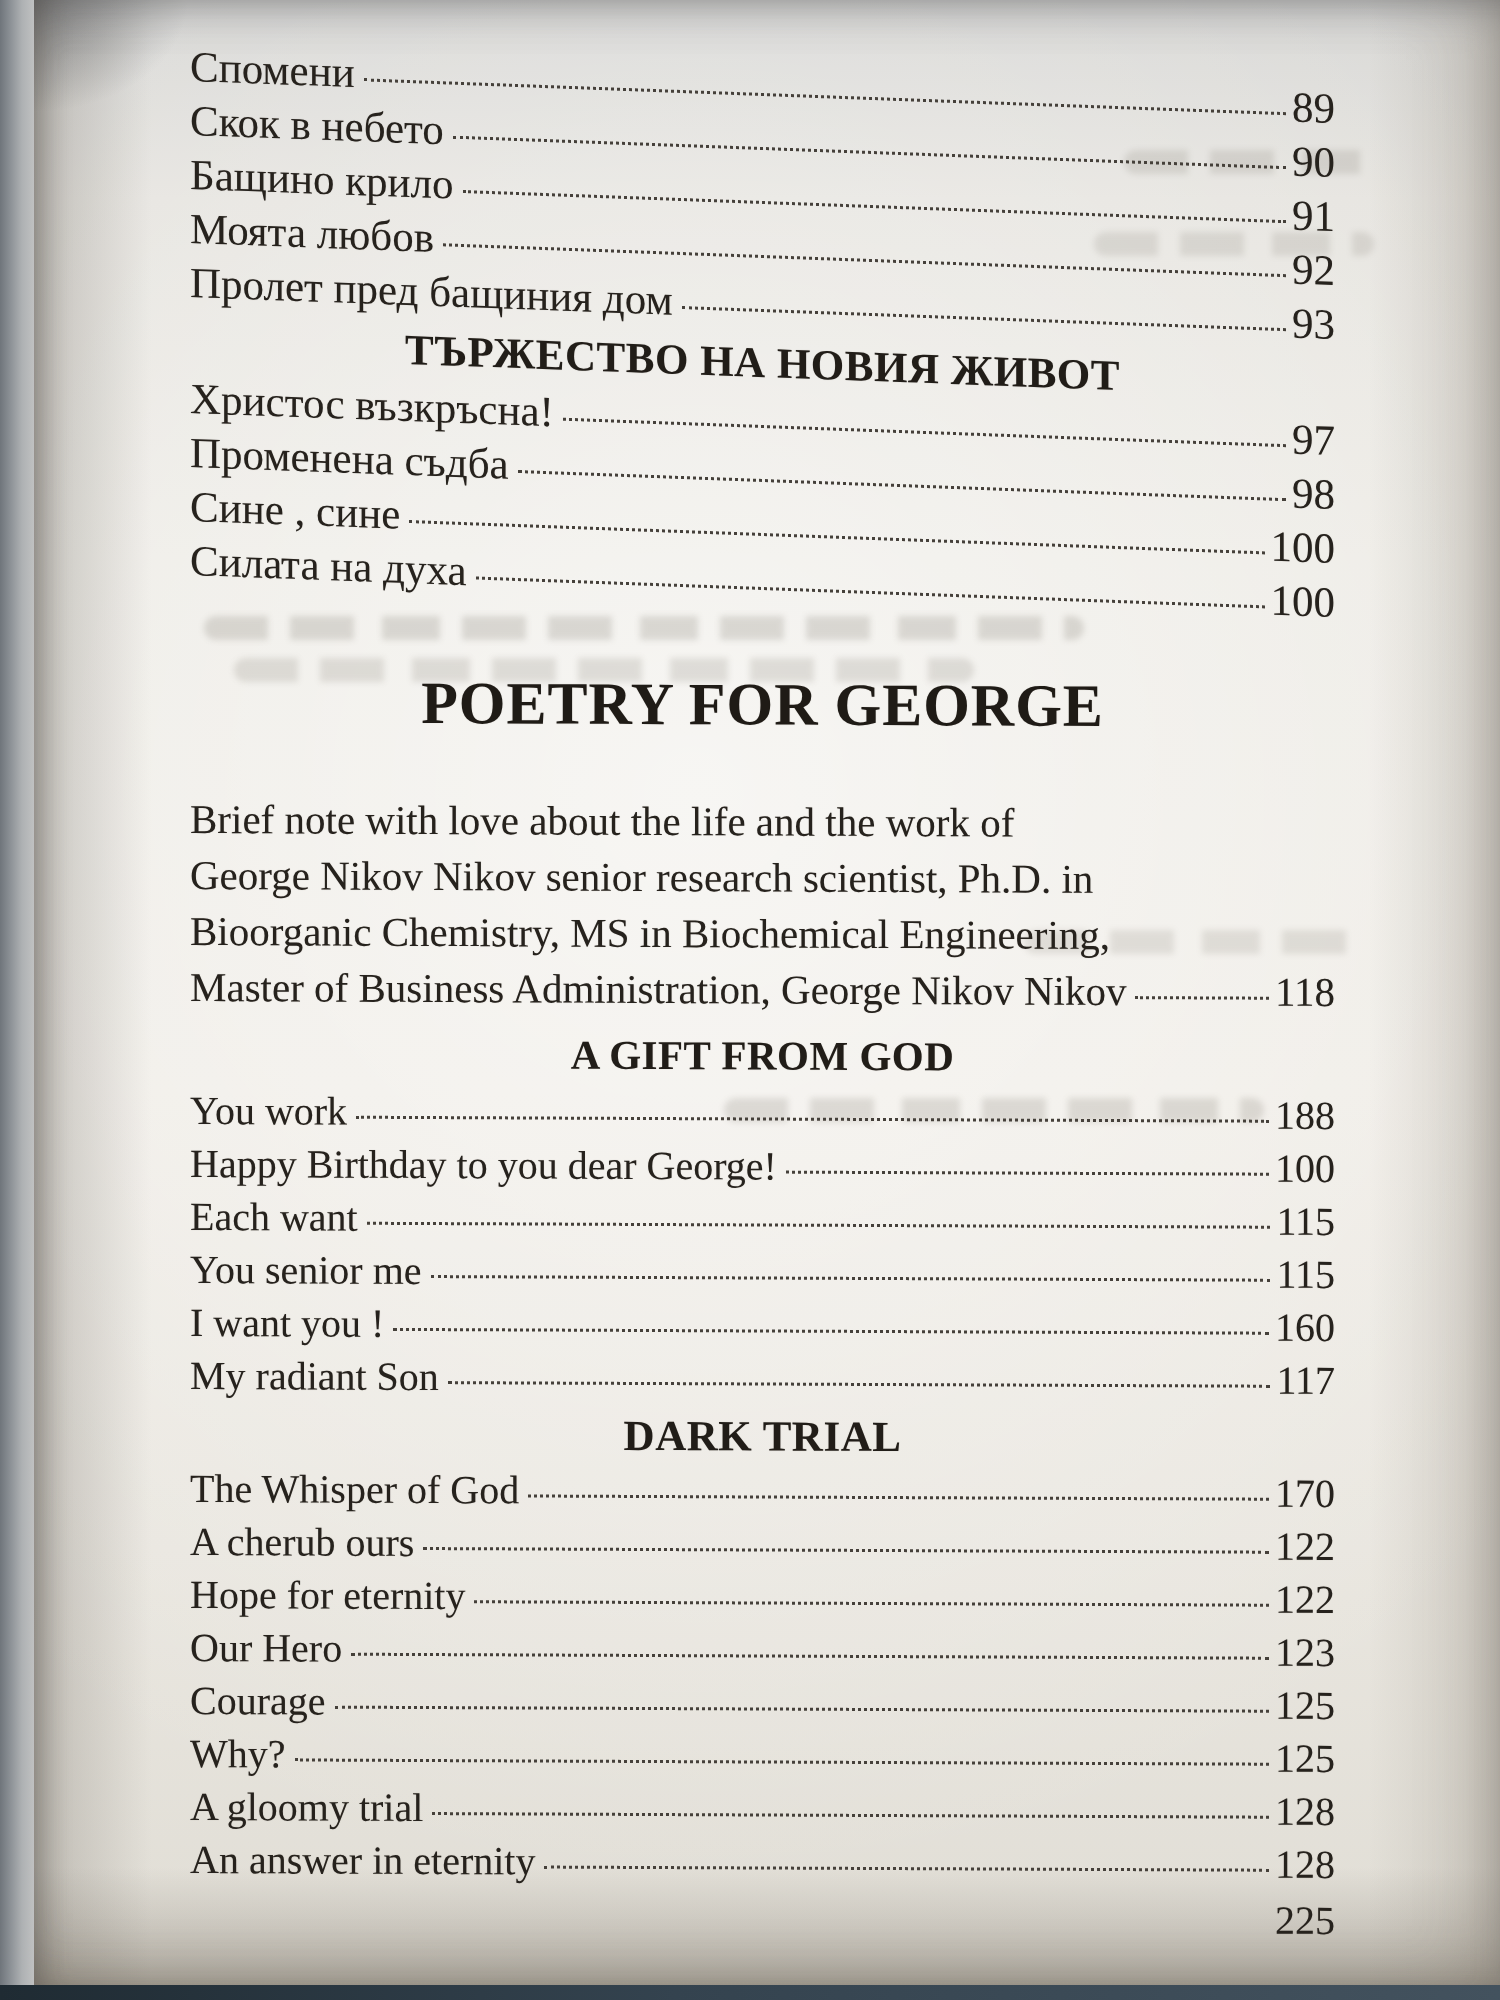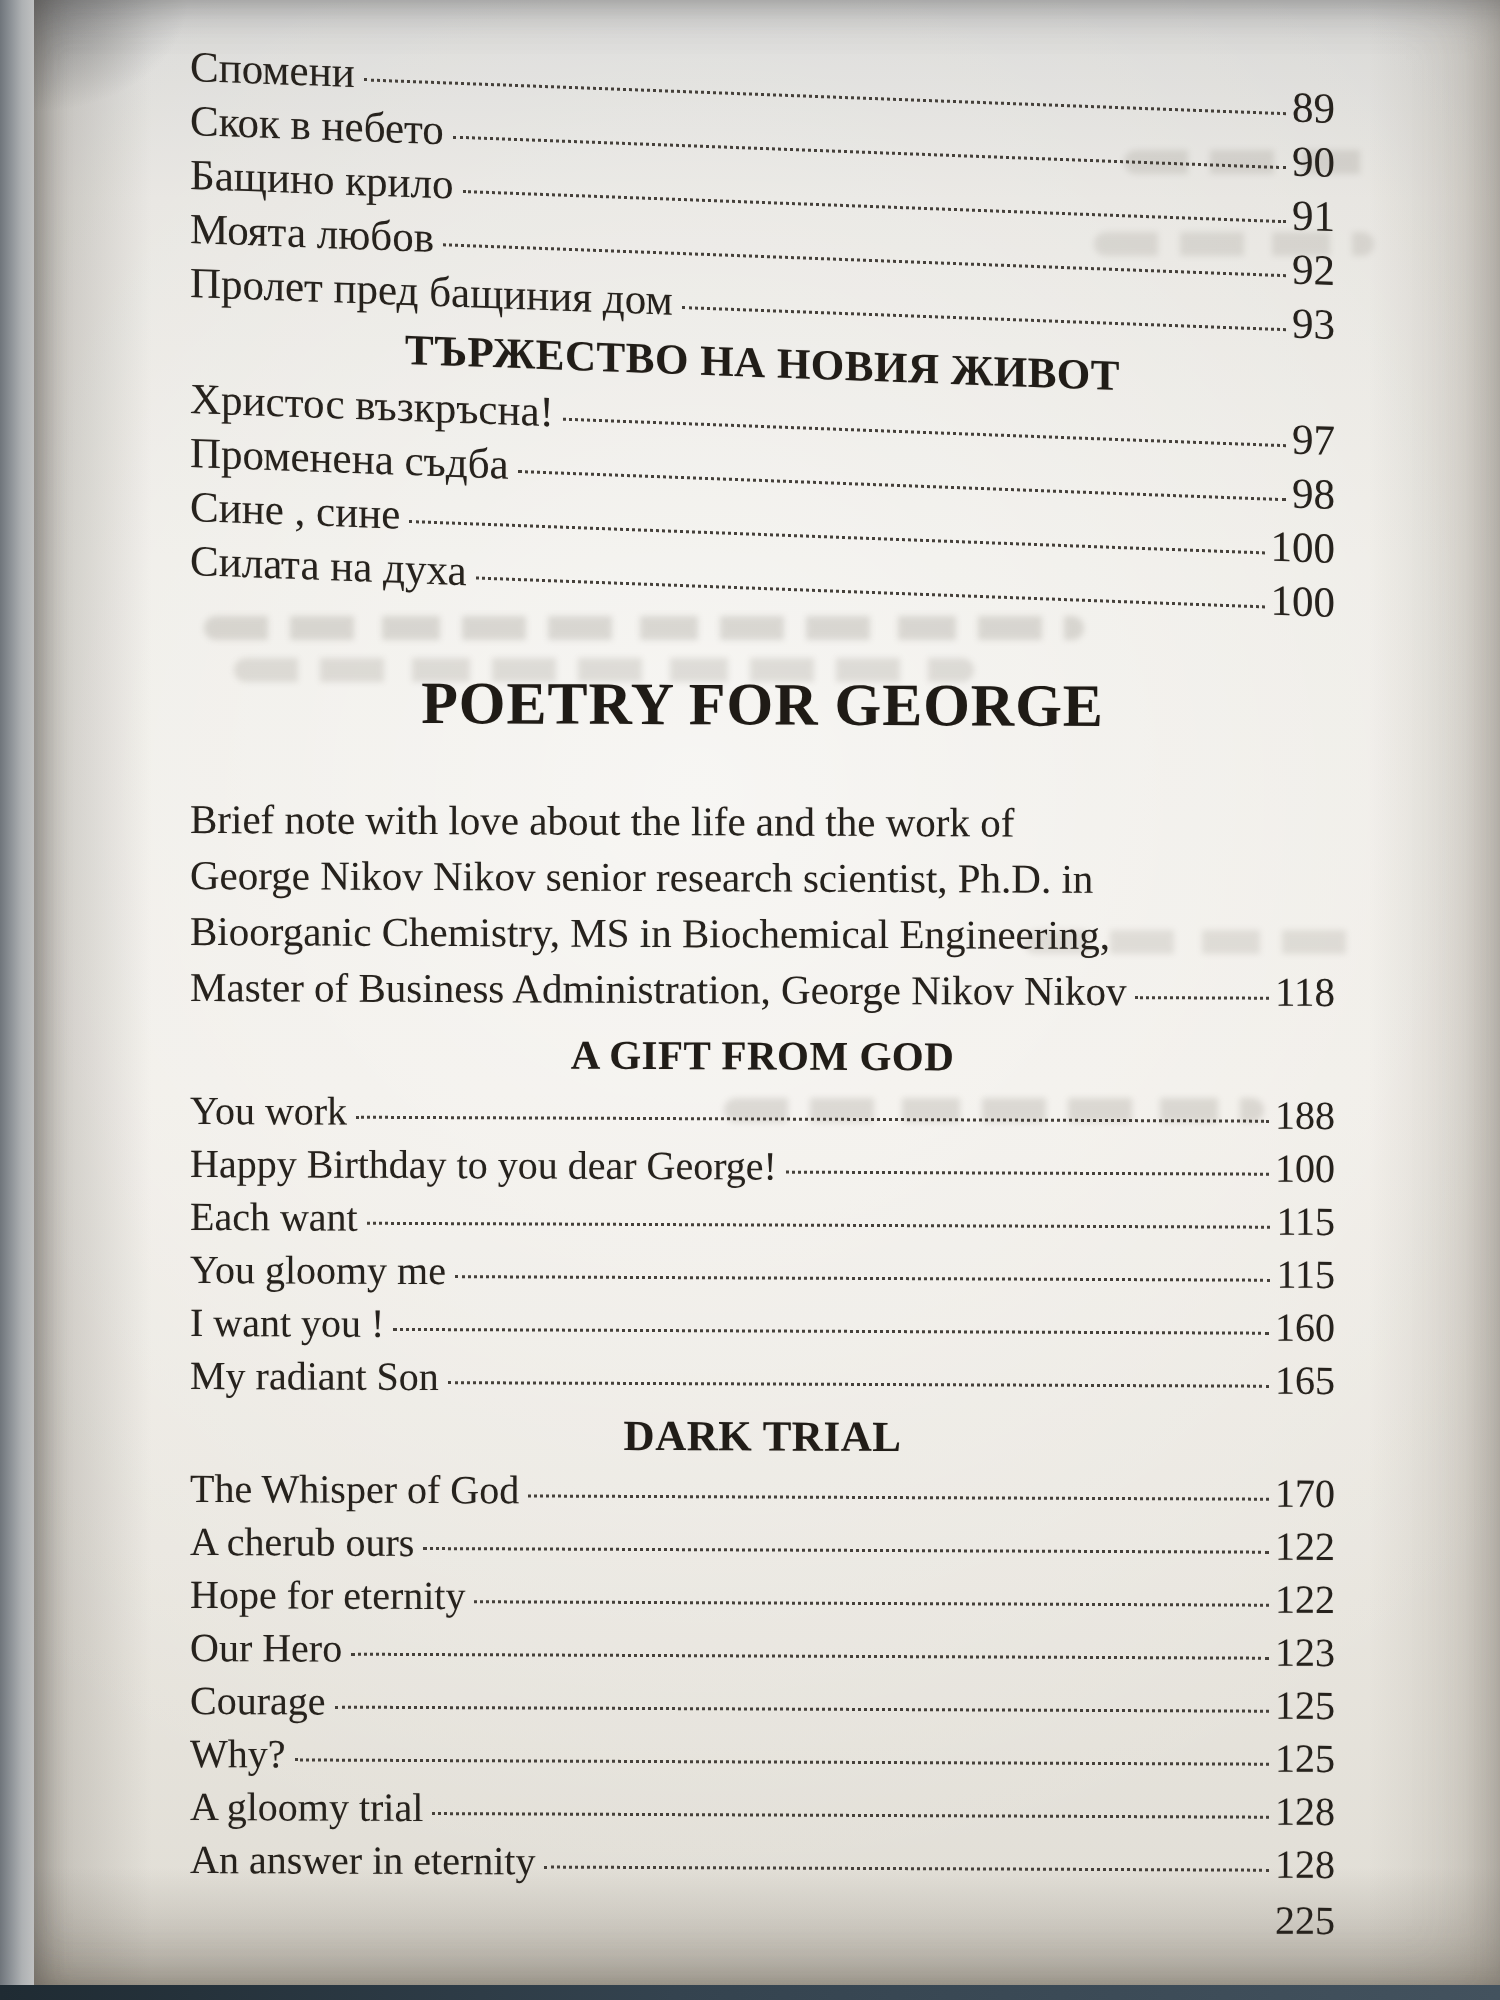--- a/index.html
+++ b/index.html
@@ -191,33 +191,33 @@
           <span class="ttl">Happy Birthday to you dear George!</span>
           <span class="leader"></span>
           <span class="pg">100</span>
         </div>
         <div class="row en">
           <span class="ttl">Each want</span>
           <span class="leader"></span>
           <span class="pg">115</span>
         </div>
         <div class="row en">
-          <span class="ttl">You gloomy me</span>
+          <span class="ttl">You senior me</span>
           <span class="leader"></span>
           <span class="pg">115</span>
         </div>
         <div class="row en">
           <span class="ttl">I want you !</span>
           <span class="leader"></span>
           <span class="pg">160</span>
         </div>
         <div class="row en">
           <span class="ttl">My radiant Son</span>
           <span class="leader"></span>
-          <span class="pg">165</span>
+          <span class="pg">117</span>
         </div>
 
         <div class="h-sub dark-h">DARK TRIAL</div>
 
         <div class="row en">
           <span class="ttl">The Whisper of God</span>
           <span class="leader"></span>
           <span class="pg">170</span>
         </div>
         <div class="row en">

